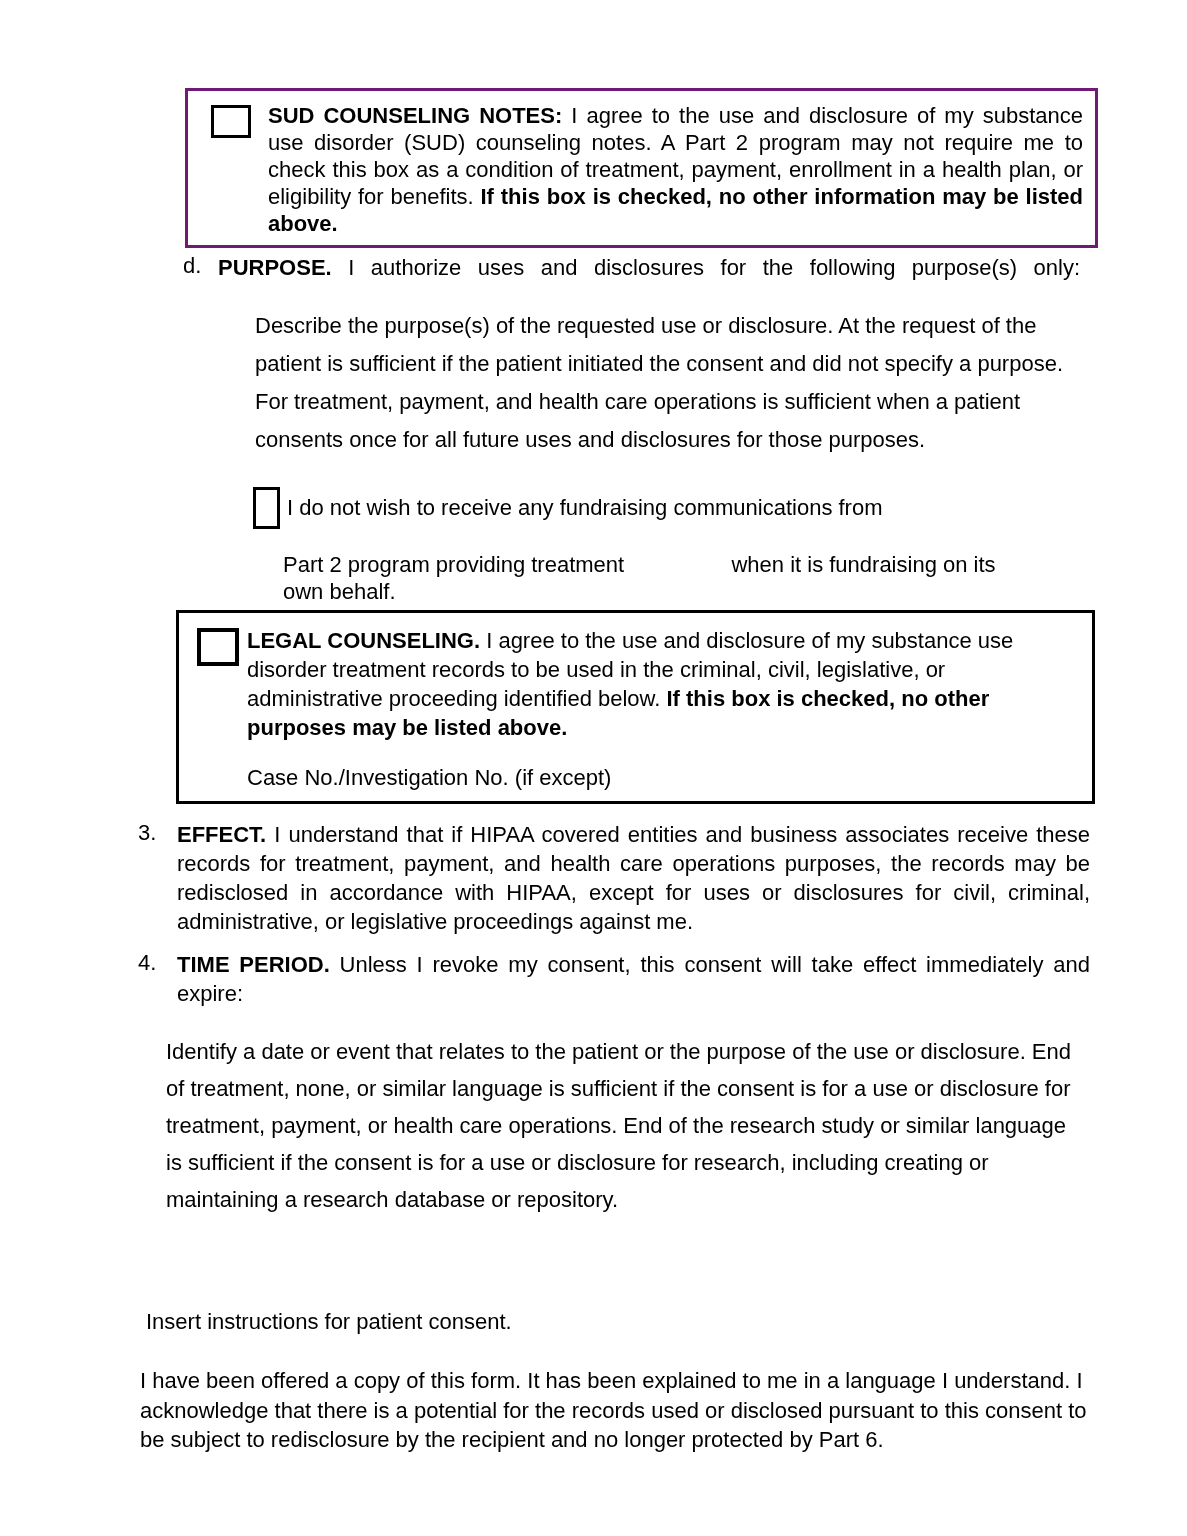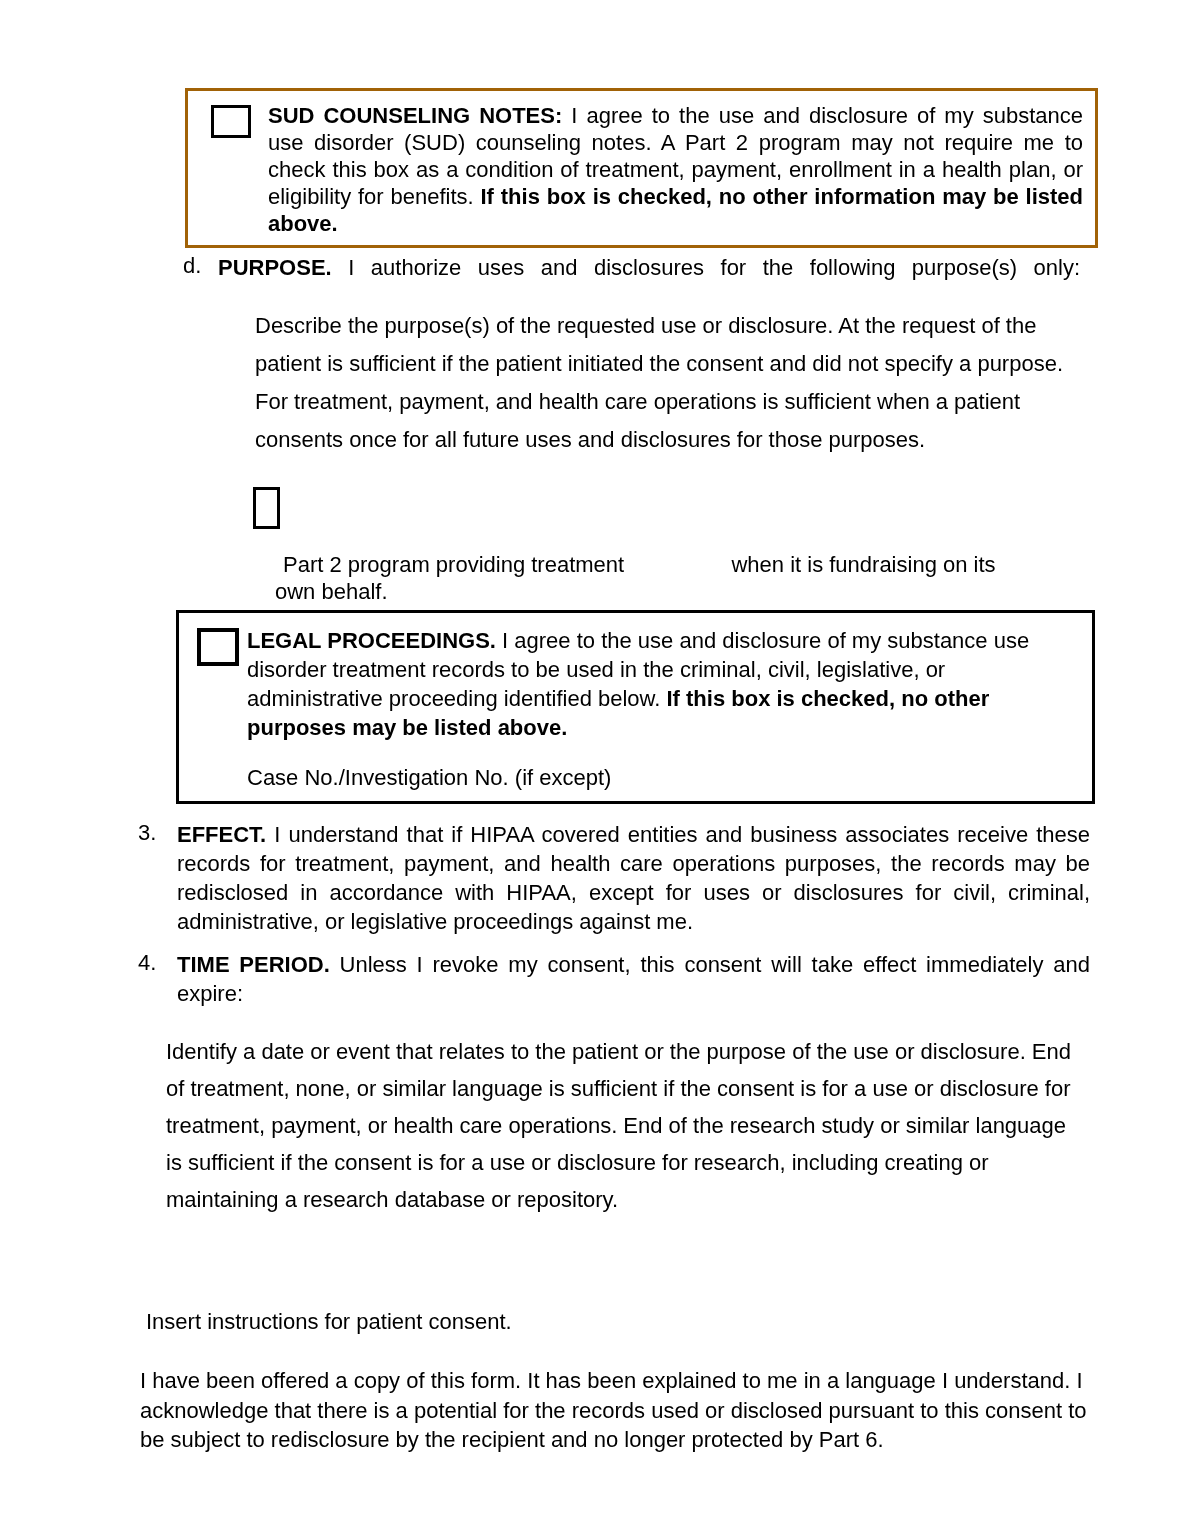--- a/index.html
+++ b/index.html
@@ -25,21 +25,21 @@
     flex: none;
   }
 
   
   .sud-box {
     position: absolute;
     left: 185px; top: 88px;
     width: 913px;
     min-height: 149px;
     box-sizing: border-box;
-    border: 3px solid #a16207;
+    border: 3px solid #701a75;
     display: flex;
     padding: 11px 12px 8px 0;
   }
   .sud-cb { width: 40px; height: 33px; margin: 3px 17px 0 23px; }
   .sud-text { flex: 1; line-height: 27px; }
 
   
   .purpose-row {
     position: absolute;
     left: 183px; top: 253px;
@@ -64,21 +64,21 @@
     width: 921px;
     line-height: 37px;
   }
 
   
   .fundraising { position: absolute; left: 253px; top: 487px; width: 830px; }
   .fr-row1 { display: flex; align-items: center; }
   .fr-cb { width: 27px; height: 42px; margin-right: 7px; }
   .fr-row2 { margin-top: 22px; margin-left: 30px; line-height: 27px; white-space: nowrap; }
   .blank { display: inline-block; width: 95px; }
-  .fr-row3 { margin-left: 22px; line-height: 27px; }
+  .fr-row3 { margin-left: 30px; line-height: 27px; }
 
   
   .legal-box {
     position: absolute;
     left: 176px; top: 610px;
     width: 919px;
     min-height: 193px;
     box-sizing: border-box;
     border: 3px solid #000;
     padding: 13px 12px 10px 0;
@@ -136,34 +136,35 @@
   <div class="purpose-row">
     <span class="num num-d">d.</span>
     <p class="hang-text justify-all"><span class="b">PURPOSE. </span><span>I authorize uses and disclosures for the following purpose(s) only:</span></p>
   </div>
 
   <p class="instructions describe">Describe the purpose(s) of the requested use or disclosure. At the request of the patient is sufficient if the patient initiated the consent and did not specify a purpose. For treatment, payment, and health care operations is sufficient when a patient consents once for all future uses and disclosures for those purposes.</p>
 
   <div class="fundraising">
     <div class="fr-row1">
       <div class="checkbox fr-cb"></div>
+      <span class="fr-label">I do not wish to receive any fundraising communications from</span>
     </div>
     <div class="fr-row2">
       <span>Part 2 program providing treatment</span>
       <span class="blank"></span>
       <span>when it is fundraising on its</span>
     </div>
     <div class="fr-row3">own behalf.</div>
   </div>
 
   <div class="legal-box">
     <div class="legal-flex">
       <div class="checkbox legal-cb"></div>
       <div class="legal-texts">
-        <p class="legal-text"><span class="b">LEGAL PROCEEDINGS. </span><span>I agree to the use and disclosure of my substance use disorder treatment records to be used in the criminal, civil, legislative, or administrative proceeding identified below. </span><span class="b">If this box is checked, no other purposes may be listed above.</span></p>
+        <p class="legal-text"><span class="b">LEGAL COUNSELING. </span><span>I agree to the use and disclosure of my substance use disorder treatment records to be used in the criminal, civil, legislative, or administrative proceeding identified below. </span><span class="b">If this box is checked, no other purposes may be listed above.</span></p>
         <p class="case-label">Case No./Investigation No. (if except)</p>
       </div>
     </div>
   </div>
 
   <div class="effect-row">
     <span class="num num-n">3.</span>
     <p class="hang-text justify"><span class="b">EFFECT. </span><span>I understand that if HIPAA covered entities and business associates receive these records for treatment, payment, and health care operations purposes, the records may be redisclosed in accordance with HIPAA, except for uses or disclosures for civil, criminal, administrative, or legislative proceedings against me.</span></p>
   </div>
 

